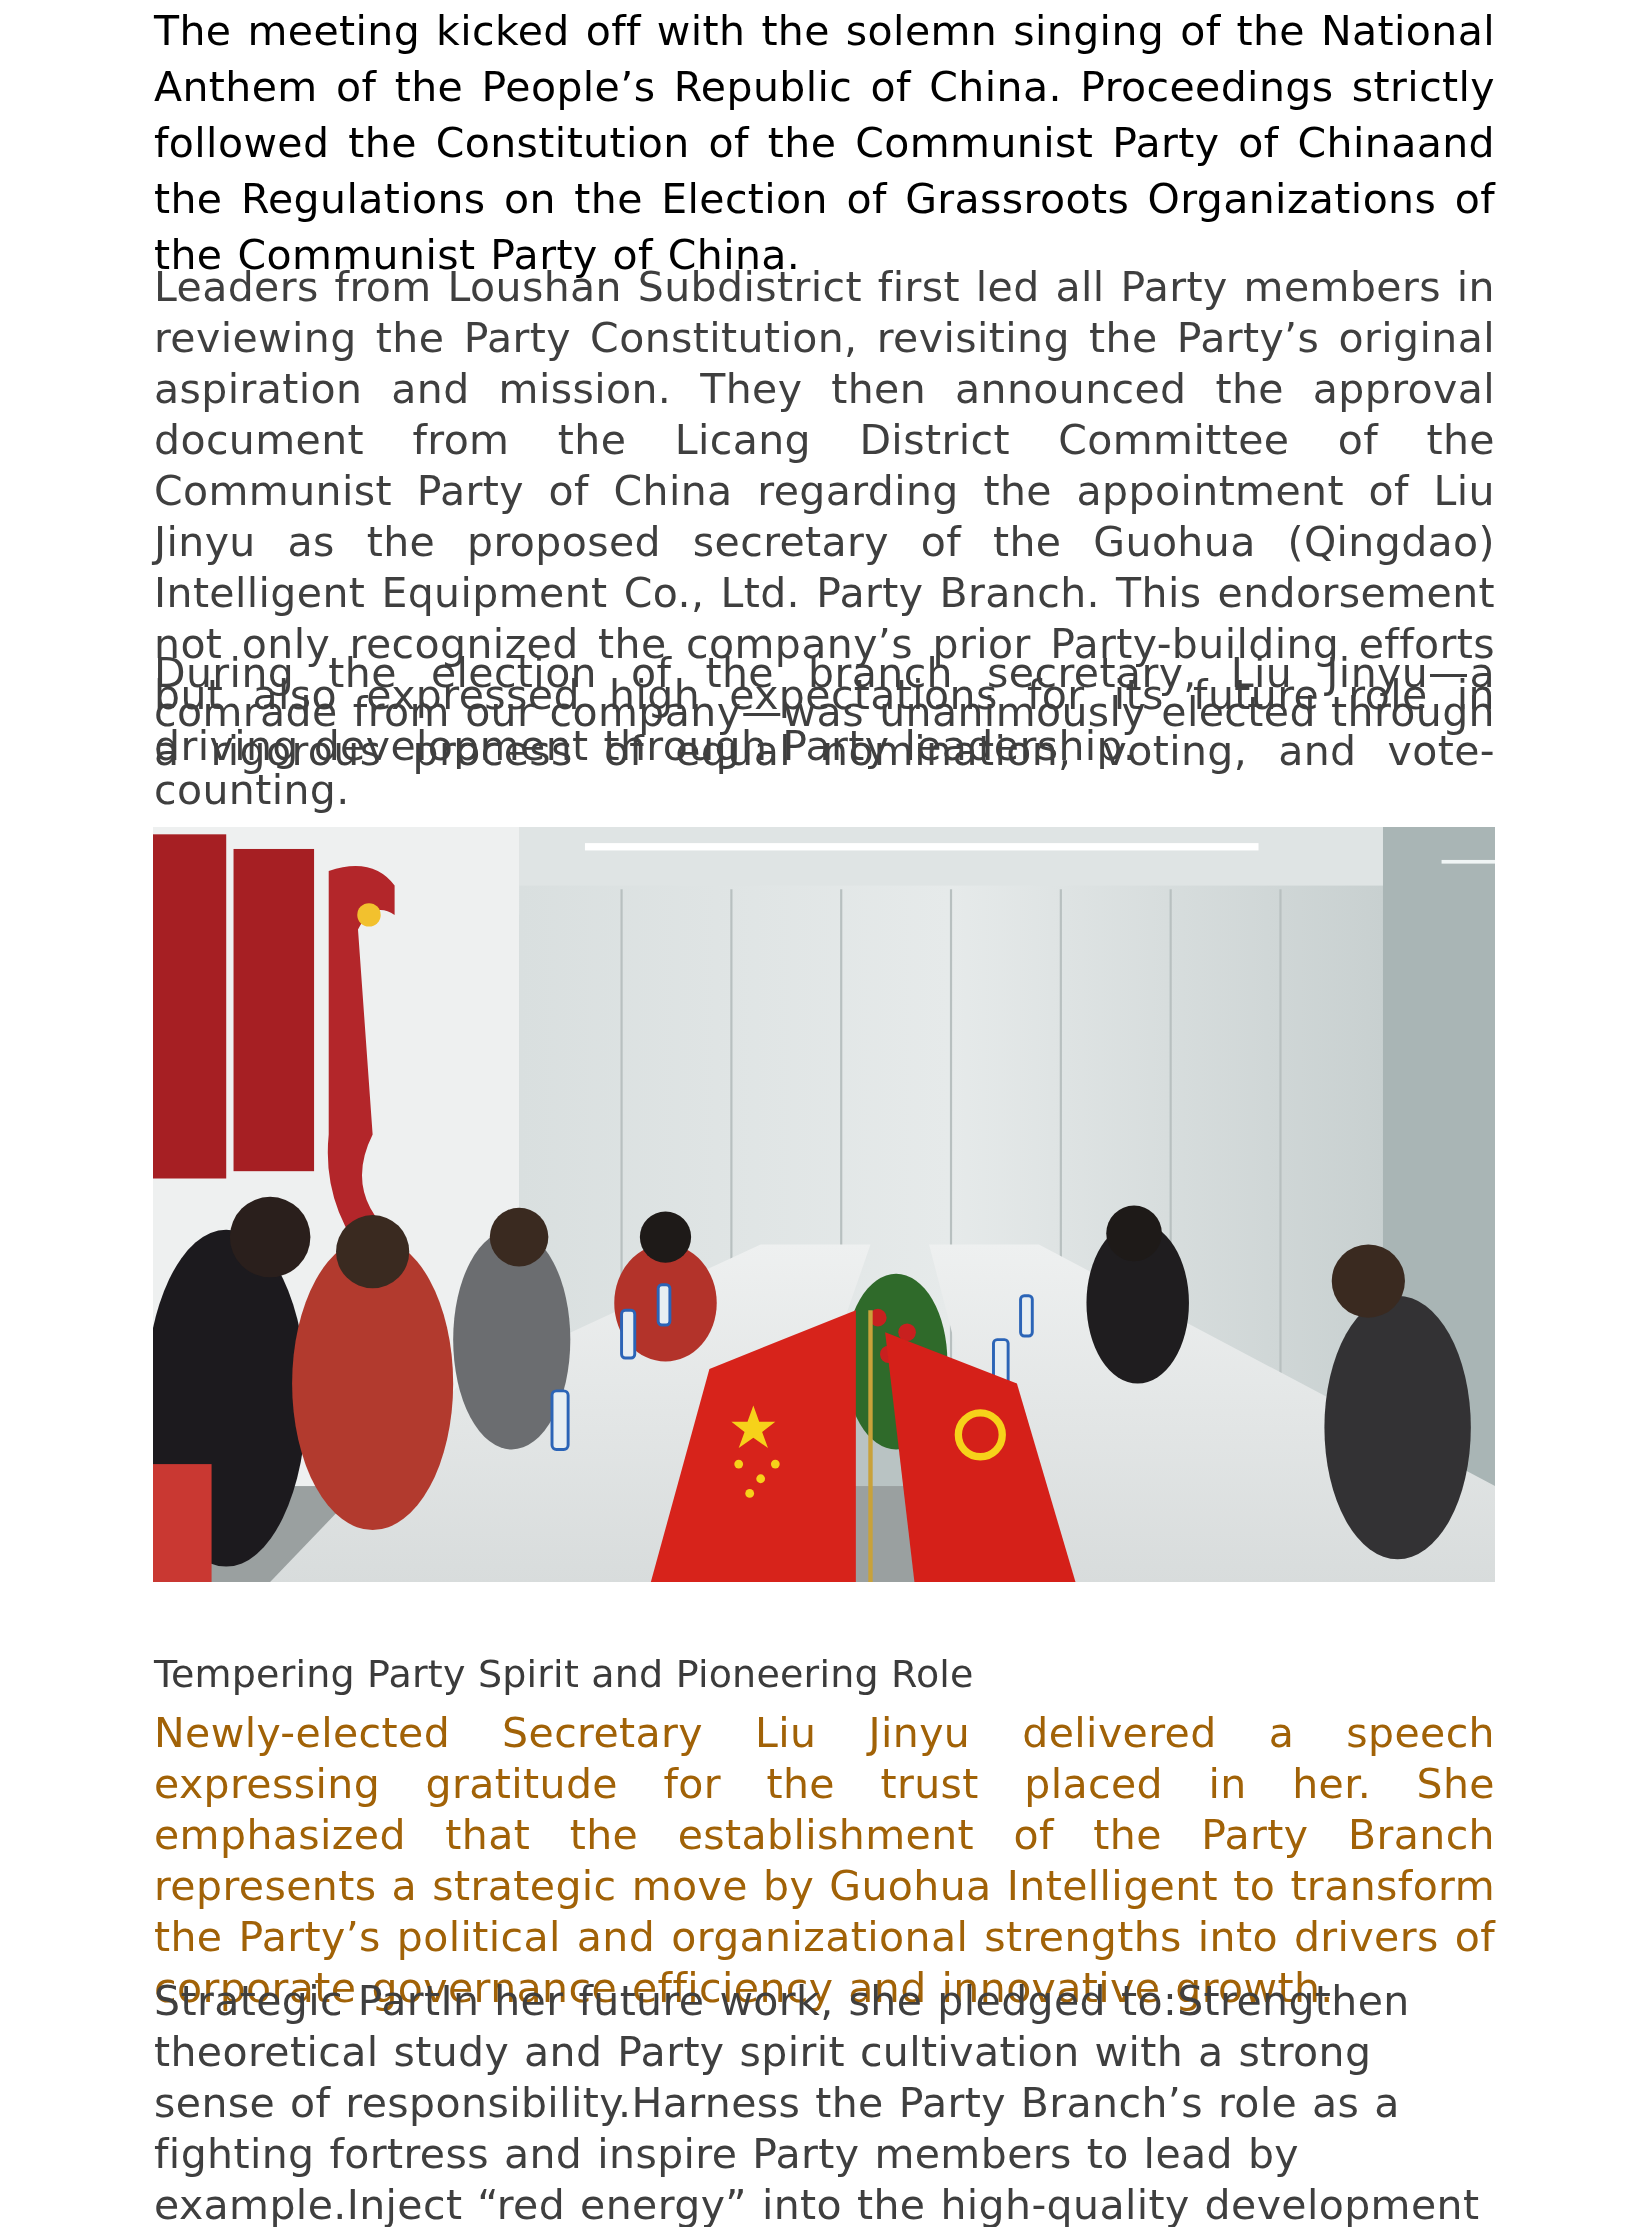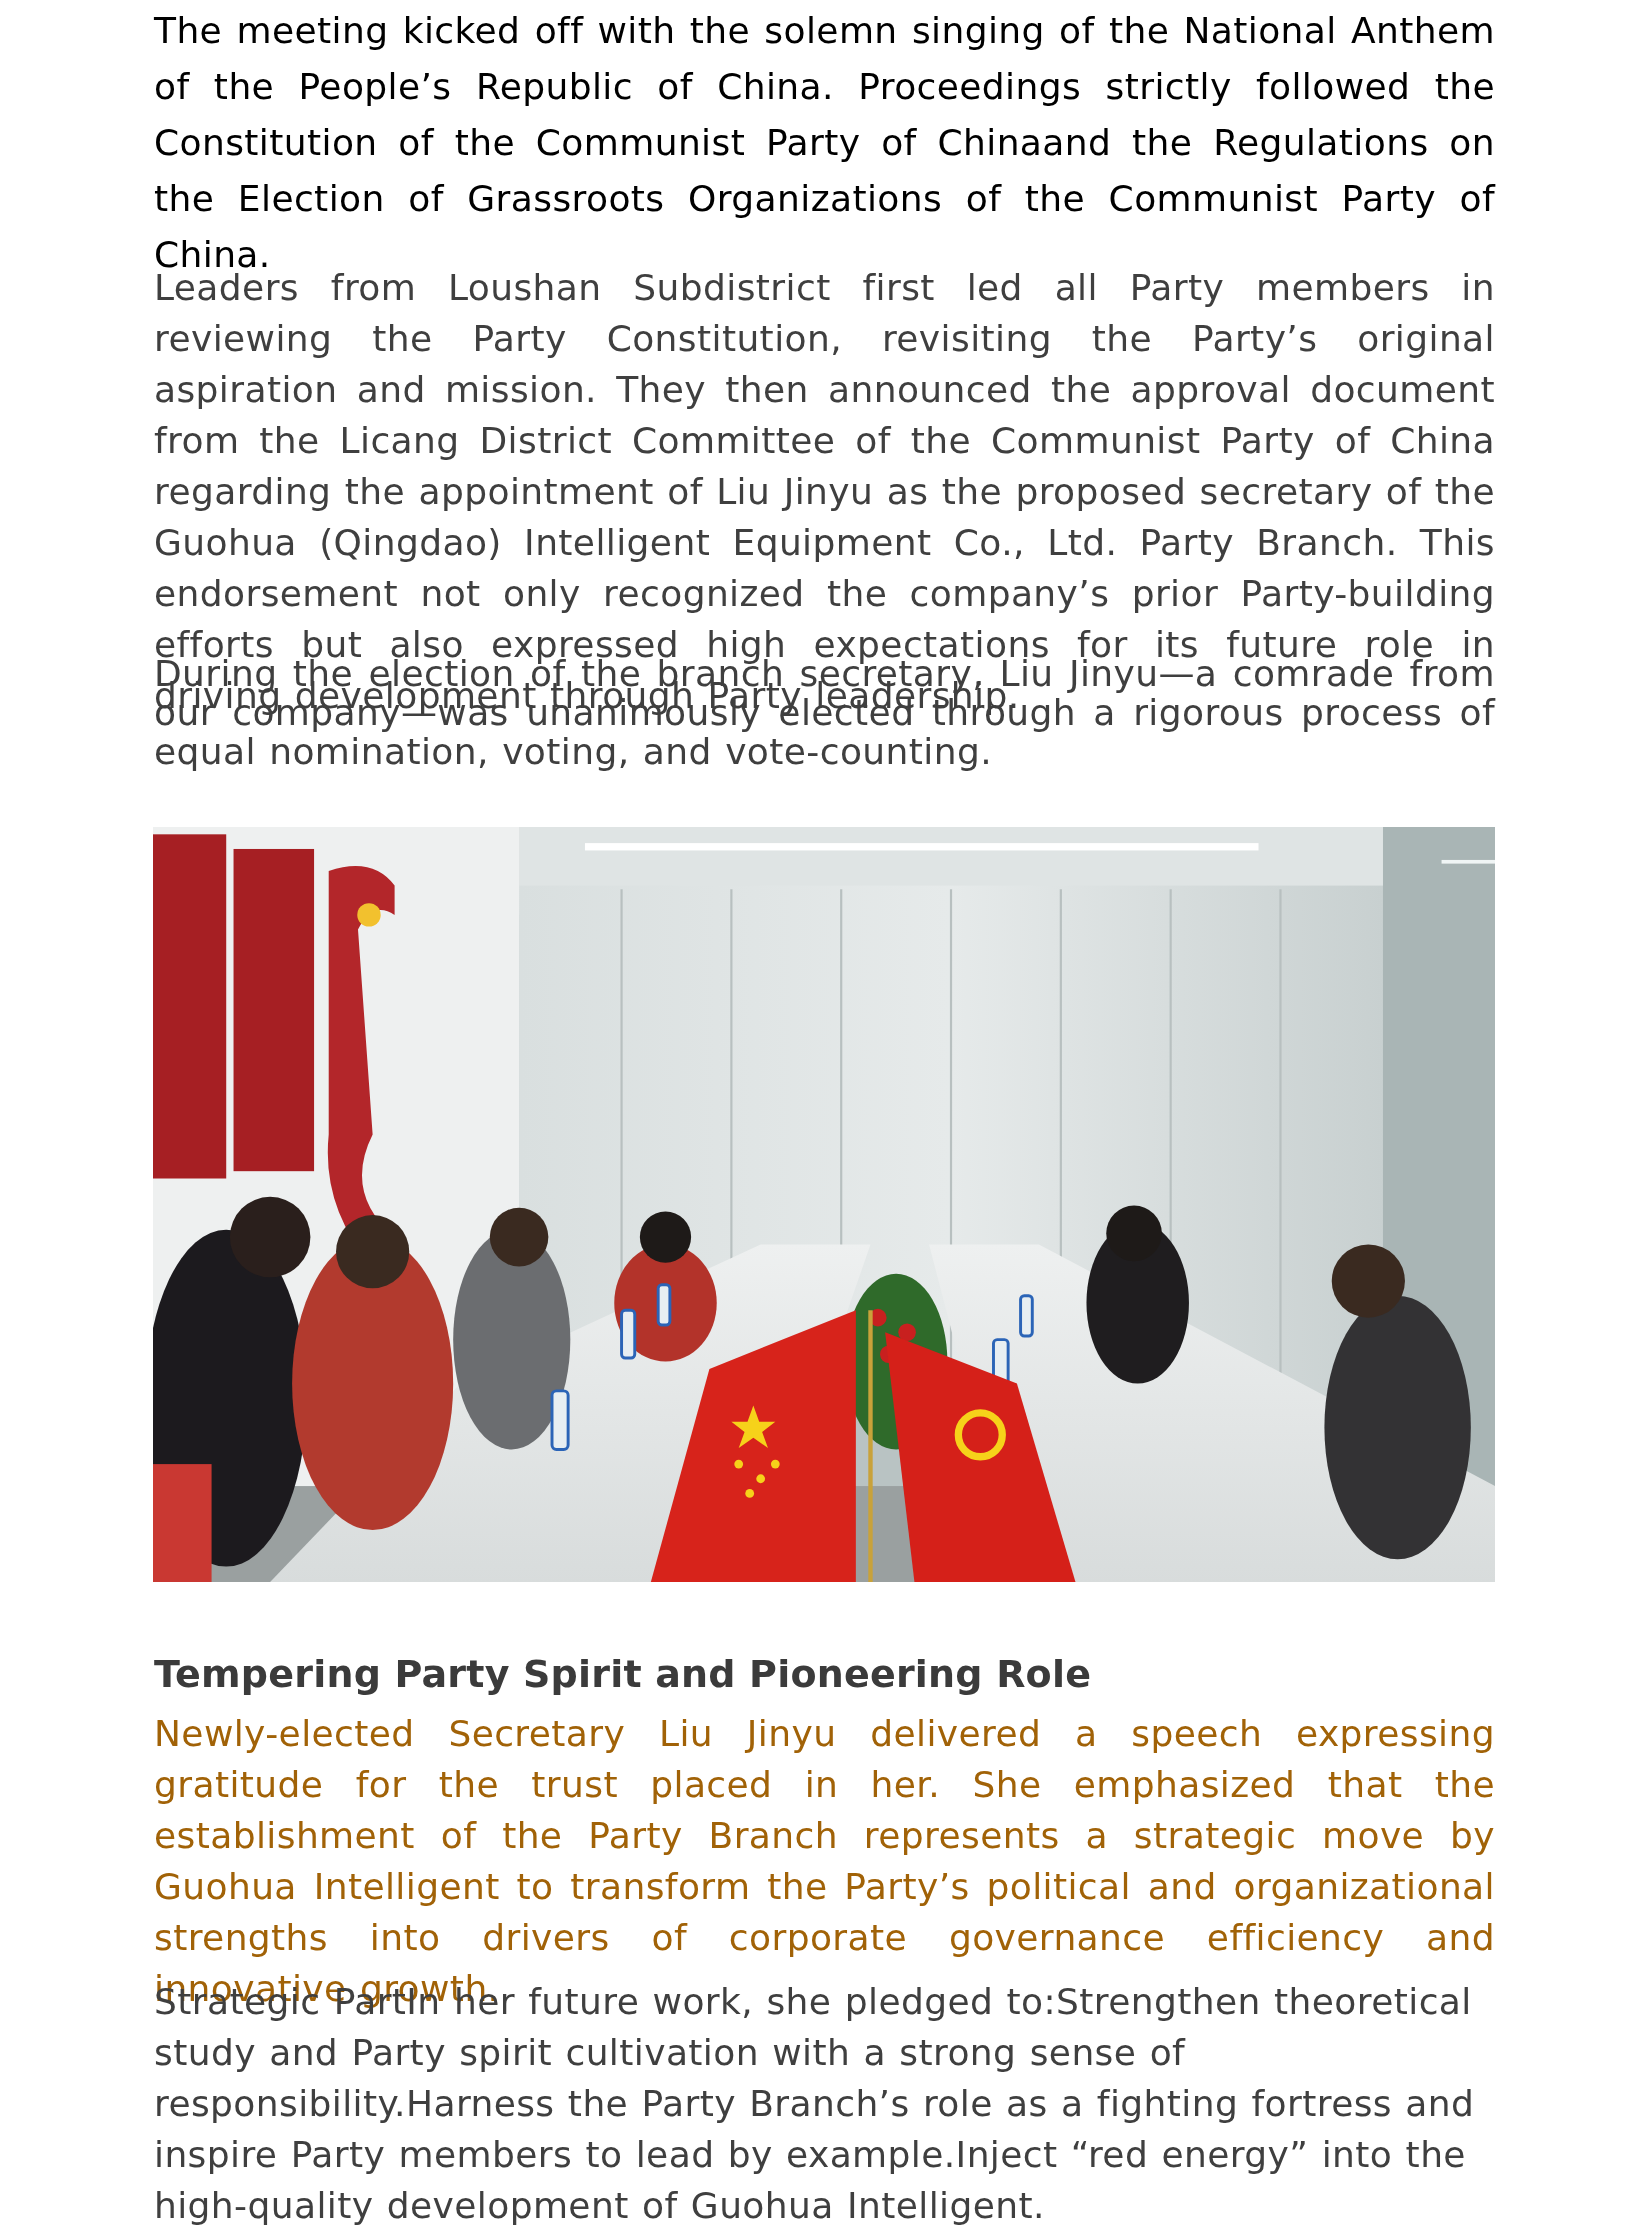--- a/index.html
+++ b/index.html
@@ -1,22 +1,22 @@
 <!DOCTYPE html>
 <html style="font-size:11.7px"><head>
 <meta charset="utf-8">
 <style>
   html, body { margin: 0; padding: 0; background: #ffffff; }
   body { width: 1646px; height: 2227px; position: relative; overflow: hidden; font-family: "DejaVu Sans", "Liberation Sans", sans-serif; }
   .col { position: absolute; left: 154px; width: 1341px; }
-  .p { margin: 0; text-align: justify; text-align-last: left; font-size: 36px; letter-spacing: 0.4px; word-spacing: 1.5px; }
+  .p { margin: 0; text-align: justify; text-align-last: left; font-size: 41px; letter-spacing: 0.4px; word-spacing: 1.5px; }
   .p1 { top: 2.9px; color: #000000; line-height: 56px; }
   .p2 { top: 262px; color: #3f3f3f; line-height: 51px; }
   .p3 { top: 654px; color: #3f3f3f; line-height: 39px; }
-  .h2 { top: 1649px; color: #3b3b3b; font-size: 38px; font-weight: bold; line-height: 50px; margin: 0; letter-spacing: 0.2px; }
+  .h2 { top: 1649px; color: #3b3b3b; font-size: 38px; font-weight: normal; line-height: 50px; margin: 0; letter-spacing: 0.2px; }
   .p4 { top: 1708px; color: #a16207; line-height: 51px; }
   .p5 { top: 1962px; color: #3f3f3f; line-height: 51px; text-align: left; margin-top: 14px; }
   .photo { position: absolute; left: 153px; top: 827px; width: 1342px; height: 755px; overflow: hidden; background: #b9c3c3; }
   .photo svg { display: block; width: 100%; height: 100%; }
 </style>
 </head>
 <body>
 
 <p class="col p p1">The meeting kicked off with the solemn singing of the National Anthem of the People’s Republic of China. Proceedings strictly followed the Constitution of the Communist Party of Chinaand the Regulations on the Election of Grassroots Organizations of the Communist Party of China.</p>
 <p class="col p p2">Leaders from Loushan Subdistrict first led all Party members in reviewing the Party Constitution, revisiting the Party’s original aspiration and mission. They then announced the approval document from the Licang District Committee of the Communist Party of China regarding the appointment of Liu Jinyu as the proposed secretary of the Guohua (Qingdao) Intelligent Equipment Co., Ltd. Party Branch. This endorsement not only recognized the company’s prior Party-building efforts but also expressed high expectations for its future role in driving development through Party leadership.</p>

